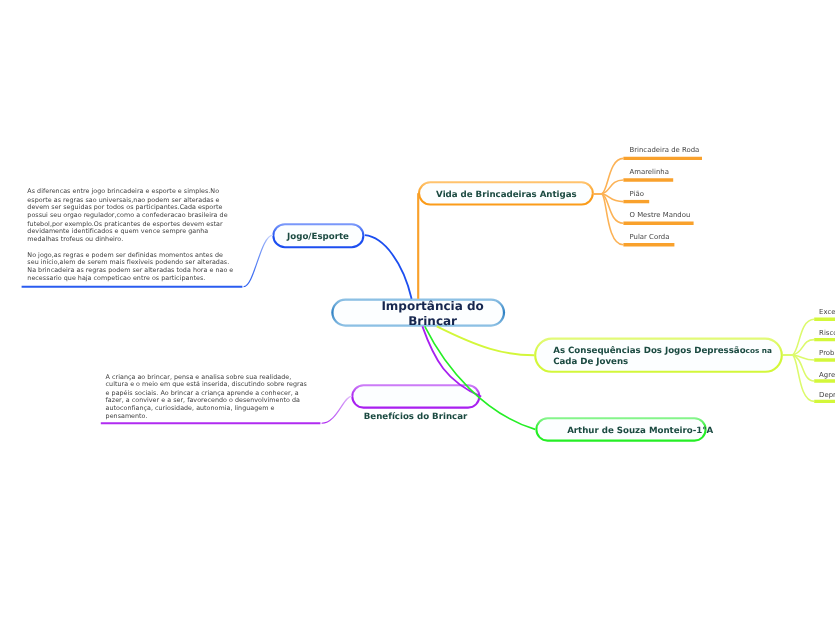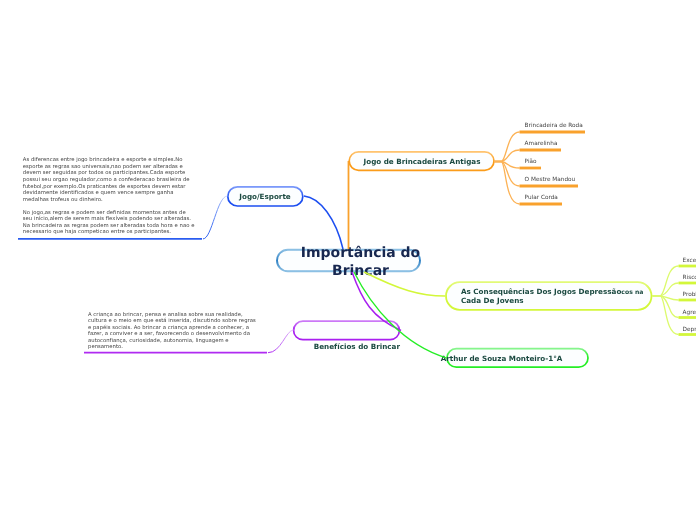--- a/index.html
+++ b/index.html
@@ -120,40 +120,40 @@
     <g stroke="#d3f73a" stroke-width="2.8" stroke-linecap="butt">
       <line x1="678.5" y1="266" x2="700" y2="266"></line>
       <line x1="678.5" y1="283" x2="700" y2="283"></line>
       <line x1="678.5" y1="300" x2="700" y2="300"></line>
       <line x1="678.5" y1="317.5" x2="700" y2="317.5"></line>
       <line x1="678.5" y1="334.5" x2="700" y2="334.5"></line>
     </g>
   </svg>
 
   <div class="node" id="n-central" style="left:276px;top:250.5px;width:145px;height:24px;">
-    <span style="font-size:14px;color:#17274f;margin-left:24px;">Importância do Brincar</span>
+    <span style="font-size:10px;color:#17274f;margin-left:24px;">Importância do Brincar</span>
   </div>
 
   <div class="node" id="n-jogo" style="left:226.5px;top:186px;width:77px;height:21px;">
     <span style="font-size:7.2px;">Jogo/Esporte</span>
   </div>
 
   <div class="node" id="n-nomes" style="left:348px;top:150.5px;width:148px;height:21px;">
-    <span style="font-size:7.2px;">Jogo de Brincadeiras Antigas</span>
+    <span style="font-size:7.2px;">Vida de Brincadeiras Antigas</span>
   </div>
 
-  <div class="node" id="n-beneficios" style="left:292.5px;top:336px;width:107.5px;height:20.5px;justify-content:flex-end;">
+  <div class="node" id="n-beneficios" style="left:292.5px;top:336px;width:107.5px;height:20.5px;">
     <span style="font-size:7.2px;">Benefícios do Brincar</span>
   </div>
 
   <div class="node" id="n-conseq" style="left:445px;top:281px;width:208px;height:30px;justify-content:flex-start;padding-left:16px;">
     <span style="font-size:7.2px;text-align:left;display:block;"><span>As Consequências Dos Jogos Depressão</span><span style="font-size:6.1px;">cos na</span><br><span>Cada De Jovens</span></span>
   </div>
 
-  <div class="node" id="n-autor" style="left:430px;top:347.5px;width:143px;height:21px;">
+  <div class="node" id="n-autor" style="left:462px;top:347.5px;width:143px;height:21px;">
     <span style="font-size:7.2px;">Arthur de Souza Monteiro-1°A</span>
   </div>
 
   <div class="leaf" style="left:524.6px;top:124.4px;">
     <span class="lt">Brincadeira de Roda</span>
   </div>
   <div class="leaf" style="left:524.6px;top:142.4px;">
     <span class="lt">Amarelinha</span>
   </div>
   <div class="leaf" style="left:524.6px;top:160.4px;">

